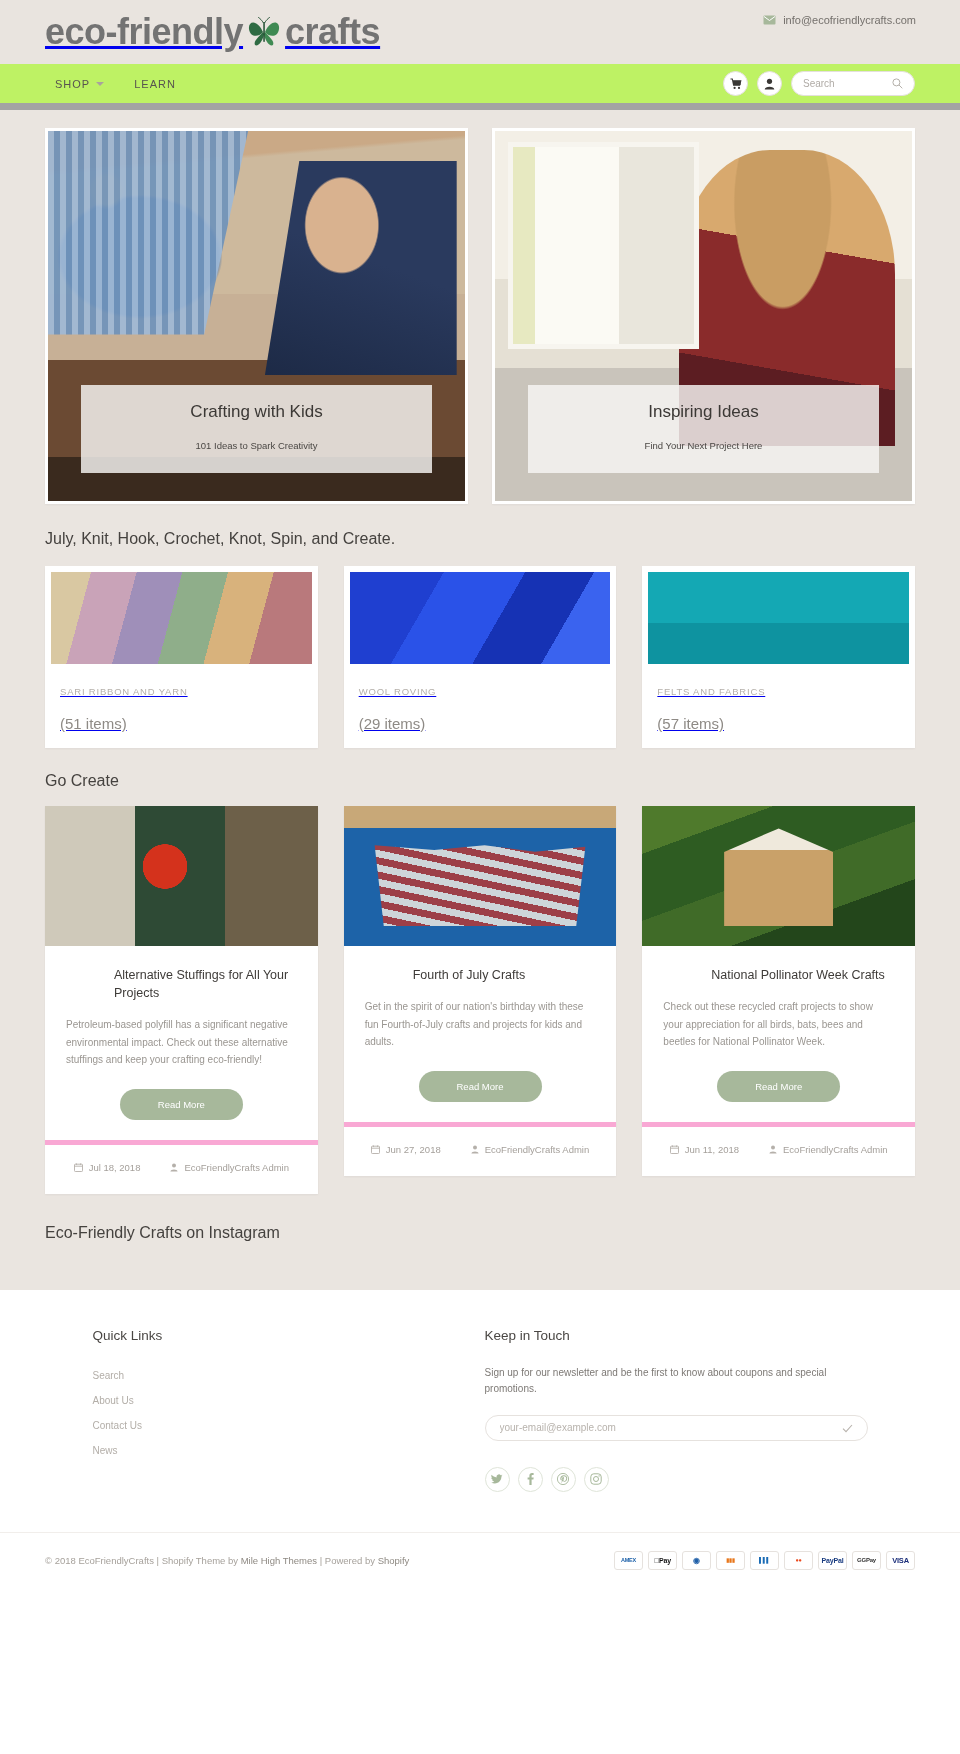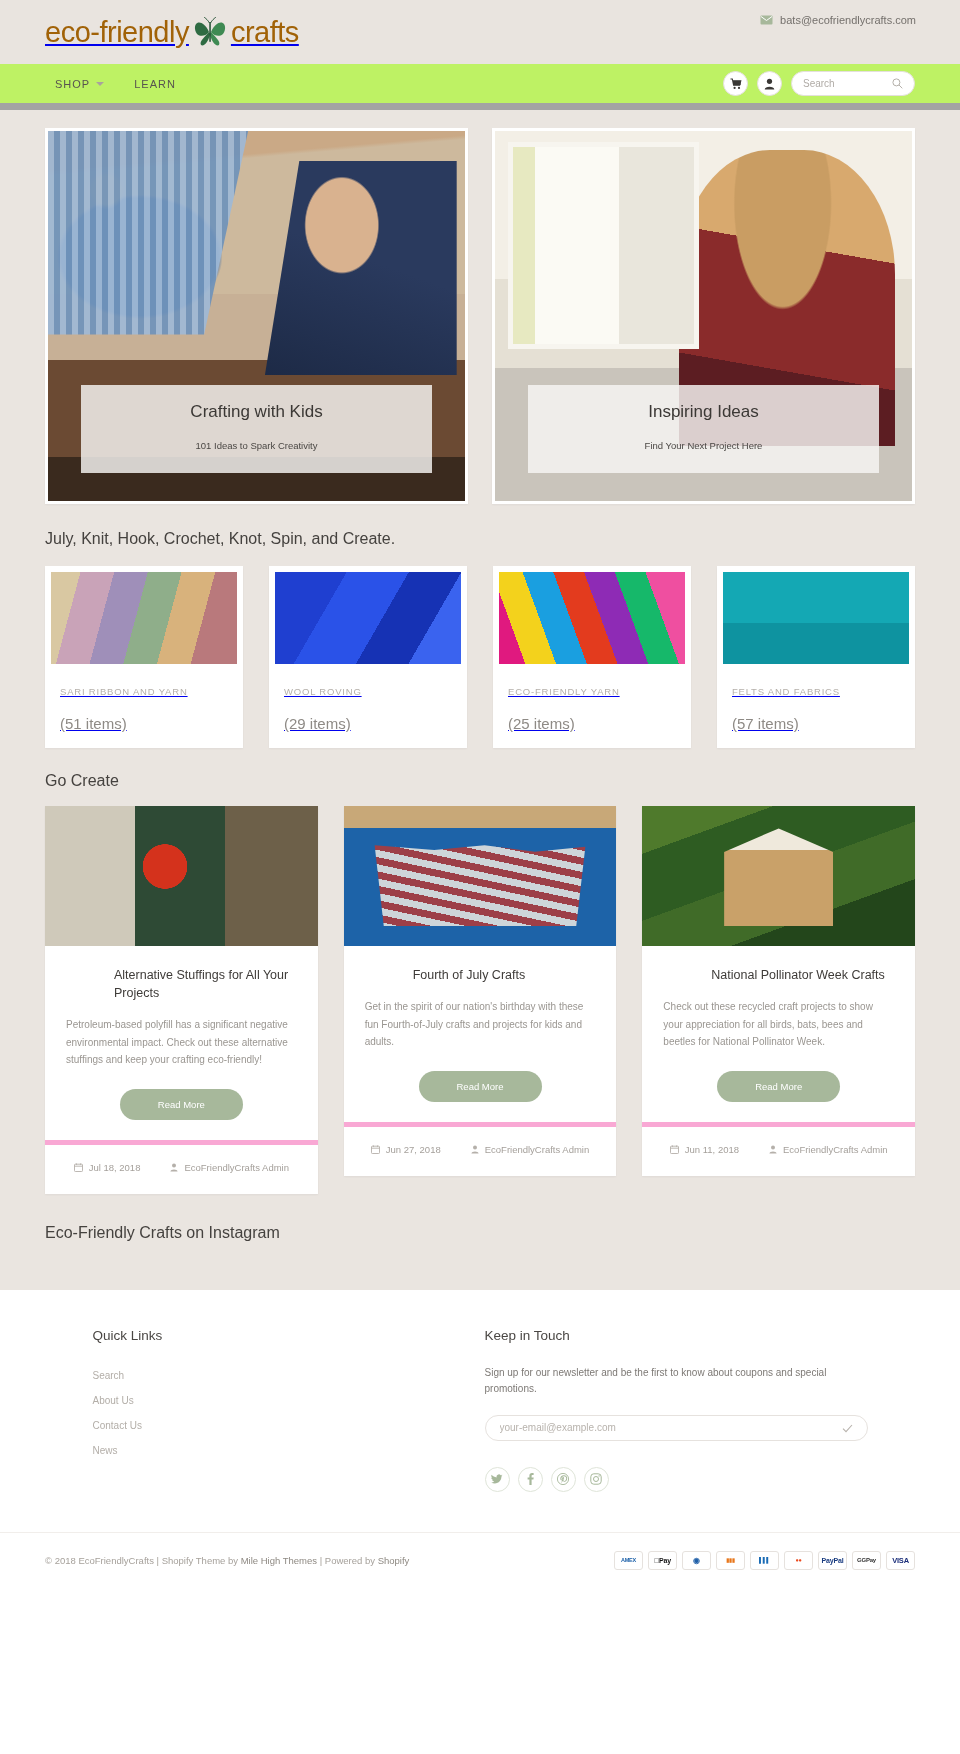--- a/index.html
+++ b/index.html
@@ -19,25 +19,25 @@
     align-items: center;
     position: relative;
   }
   .logo-wrap {
     display: flex;
     align-items: center;
     margin-left: 45px;
     gap: 4px;
   }
   .logo-text {
-    font-size: 29px;
-    color: #a16207;
+    font-size: 36px;
+    color: #737373;
     letter-spacing: -0.5px;
     font-family: "Liberation Sans", sans-serif;
-    font-weight: 400;
+    font-weight: 700;
   }
   .butterfly { width: 34px; height: 30px; display:block; }
   .topbar-right {
     position: absolute;
     right: 44px;
     top: 14px;
     display: flex;
     align-items: center;
     gap: 7px;
     font-size: 11px;
@@ -436,21 +436,21 @@
     </span>
     <span class="logo-text">crafts</span>
   </a>
   <div class="topbar-right">
     <span>
       <svg class="env-icon" viewBox="0 0 13 10">
           <rect x="0.5" y="0.5" width="12" height="9" rx="1" fill="#a7b89b"></rect>
           <path d="M1 1.5 L6.5 5.5 L12 1.5" stroke="#fff" stroke-width="1" fill="none"></path>
         </svg>
     </span>
-    <span>bats@ecofriendlycrafts.com</span>
+    <span>info@ecofriendlycrafts.com</span>
   </div>
 </div>
 
 <div class="navbar">
   <div class="nav-links">
     <a class="nav-link" href="#">
       <span>SHOP</span>
       <span class="caret"></span>
     </a>
     <a class="nav-link" href="#">
@@ -522,27 +522,20 @@
       </a>
       <a class="cat-card" href="#">
         <div class="inner">
             <div class="cat-img sw-wool"></div>
           </div>
         <div class="cat-name">WOOL ROVING</div>
         <div class="cat-count">(29 items)</div>
       </a>
       <a class="cat-card" href="#">
         <div class="inner">
-            <div class="cat-img sw-eco"></div>
-          </div>
-        <div class="cat-name">ECO-FRIENDLY YARN</div>
-        <div class="cat-count">(25 items)</div>
-      </a>
-      <a class="cat-card" href="#">
-        <div class="inner">
             <div class="cat-img sw-felt"></div>
           </div>
         <div class="cat-name">FELTS AND FABRICS</div>
         <div class="cat-count">(57 items)</div>
       </a>
     </div>
 
     <div class="section-heading">Go Create</div>
     <div class="blog-row">
 

